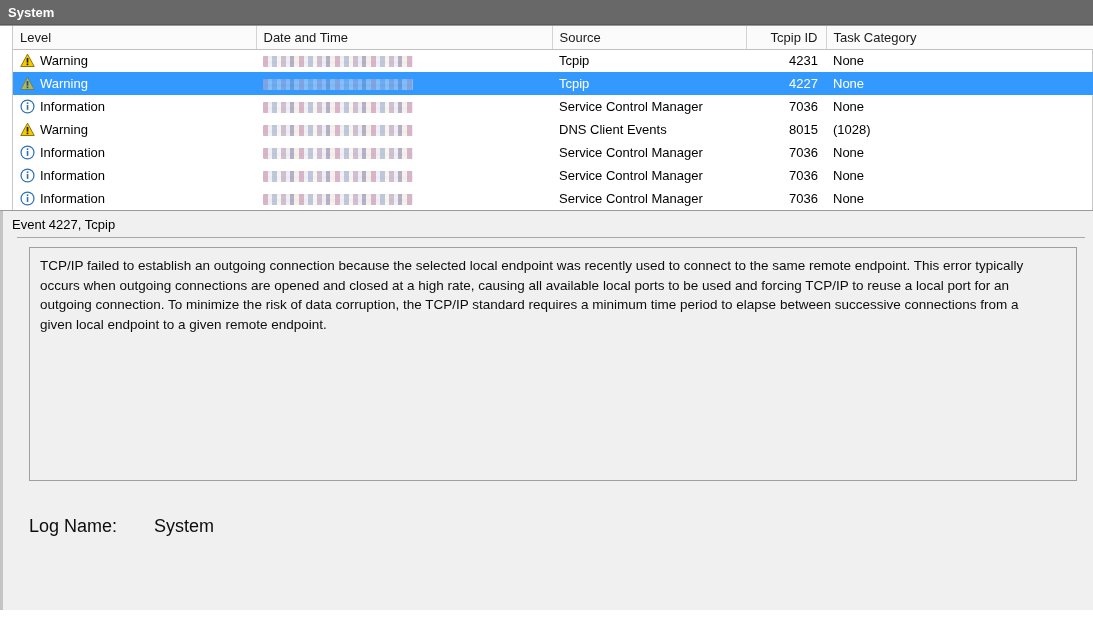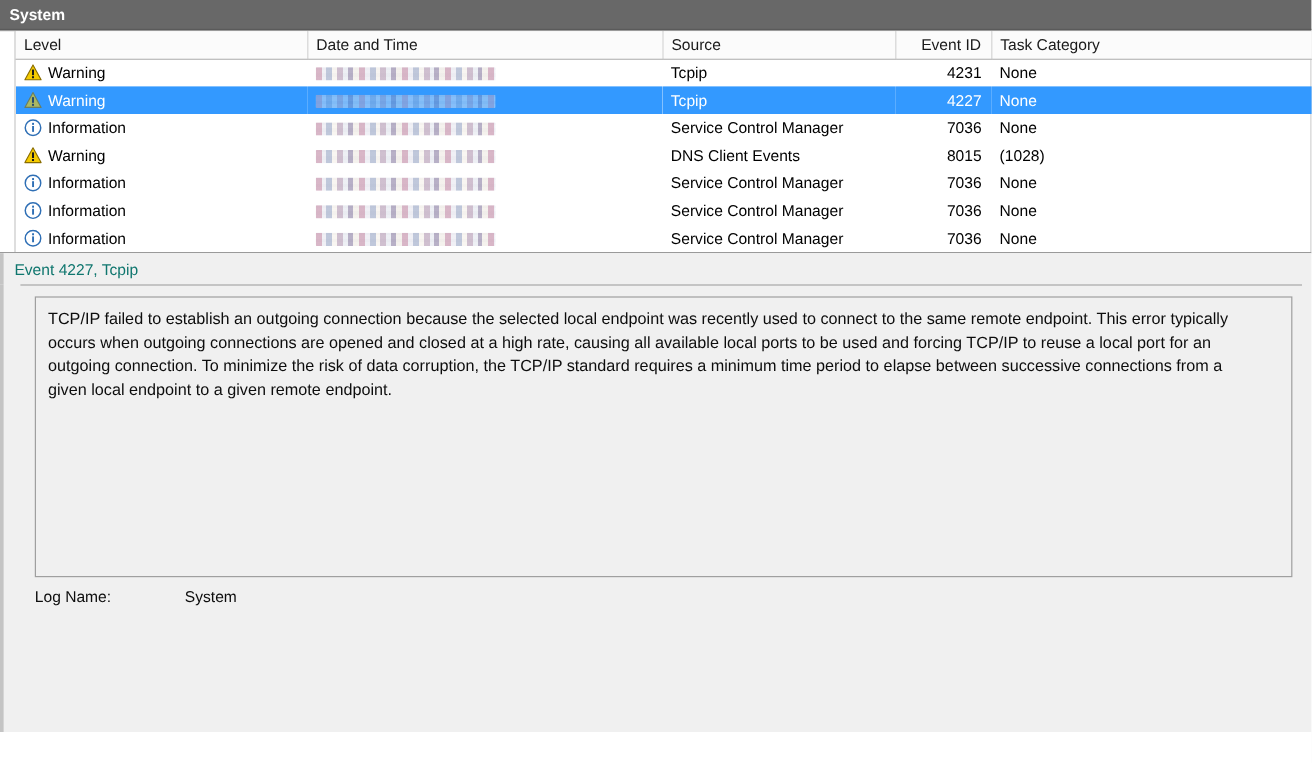--- a/index.html
+++ b/index.html
@@ -138,21 +138,21 @@
     position: relative;
     height: 399px;
     box-sizing: border-box;
   }
   .detail-header {
     height: 26px;
     display: flex;
     align-items: center;
     padding-left: 9px;
     font-size: 13px;
-    color: #0f766e;
+    color: #000000;
     box-sizing: border-box;
     border-left: 3px solid #c4c4c4;
   }
   .detail-body {
     border-left: 3px solid #c4c4c4;
     padding-left: 0;
     box-sizing: border-box;
     height: 373px;
   }
 
@@ -206,22 +206,22 @@
   .desc-text {
     font-size: 13.5px;
     line-height: 19.5px;
     color: #0d0d0d;
     margin: 0;
     text-align: left;
   }
 
   
   .meta {
-    margin: 4px 0 0 12px;
-    font-size: 13px;
+    margin: 33px 0 0 12px;
+    font-size: 18px;
     color: #0d0d0d;
   }
   .meta-row {
     display: flex;
     align-items: center;
     height: 24px;
   }
   .meta-label {
     width: 125px;
     flex: 0 0 125px;
@@ -251,21 +251,21 @@
         <col style="width:296px">
         <col style="width:194px">
         <col style="width:80px">
         <col style="width:278px">
       </colgroup>
       <thead>
         <tr>
           <th>Level</th>
           <th>Date and Time</th>
           <th>Source</th>
-          <th class="num">Event ID</th>
+          <th class="num">Tcpip ID</th>
           <th>Task Category</th>
         </tr>
       </thead>
       <tbody id="grid-body">
           <tr class="row">
             <td>
               <span class="level-cell">
                 <svg class="lvl-icon" viewBox="0 0 16 16">
                   <path d="M8 1.2 L15.2 14.4 L0.8 14.4 Z" fill="#f5cb00" stroke="#8a6d00" stroke-width="1" stroke-linejoin="round"></path>
                   <rect x="7.1" y="5.3" width="1.8" height="5" fill="#1a1a1a"></rect>

